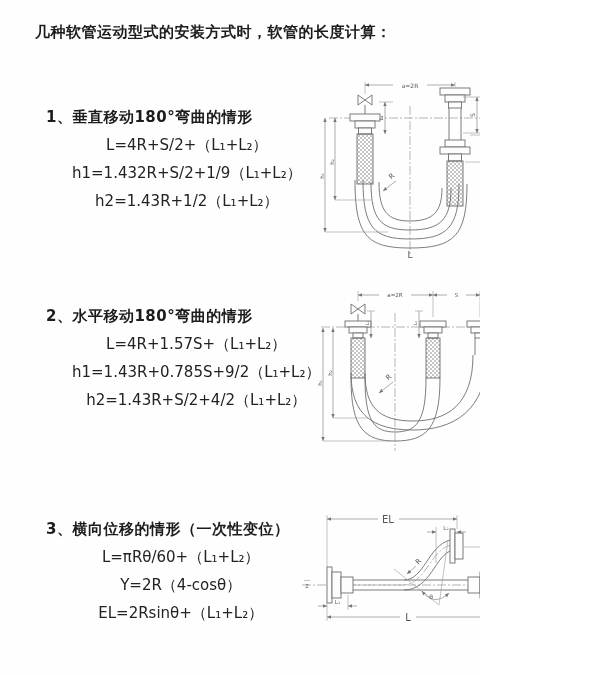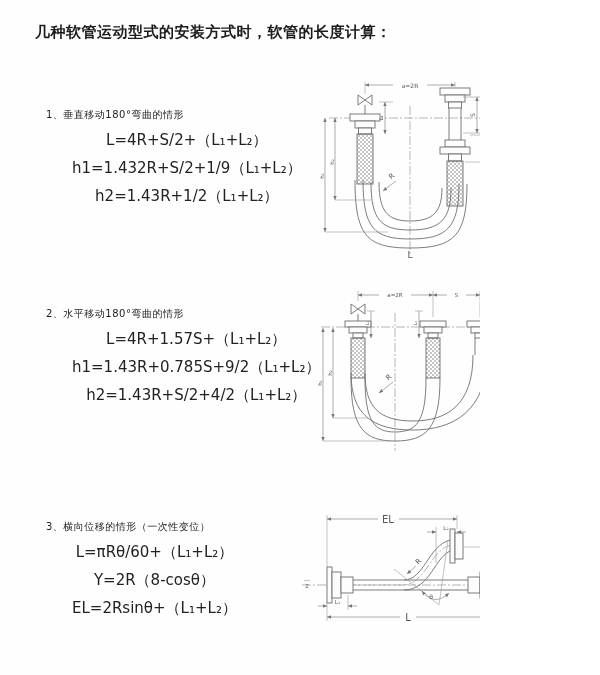--- a/index.html
+++ b/index.html
@@ -2,21 +2,21 @@
 <html><head>
 <meta charset="utf-8">
 <style>
   html,body{margin:0;padding:0;background:#ffffff;}
   .page{
     position:relative;width:480px;height:675px;background:#fefefe;
     font-family:"DejaVu Sans","Liberation Sans",sans-serif;color:#1c1c1c;overflow:hidden;
   }
   .title{position:absolute;left:35px;top:23px;font-size:15px;font-weight:bold;letter-spacing:.5px;white-space:nowrap;}
   .sec{position:absolute;left:46px;}
-  .sec-heading{font-size:10px;font-weight:normal;margin:0 0 9px 0;letter-spacing:.5px;white-space:nowrap;}
+  .sec-heading{font-size:15px;font-weight:bold;margin:0 0 9px 0;letter-spacing:.5px;white-space:nowrap;}
   .formula{font-size:15px;line-height:18px;margin:0 0 10px 26px;white-space:nowrap;color:#222;text-align:center;}
   #sec1{top:108px;} #sec2{top:307px;} #sec3{top:520px;}
   svg{position:absolute;overflow:visible;}
   #d1{left:313px;top:78px;}
   #d2{left:313px;top:283px;}
   #d3{left:296px;top:505px;}
   .ln{stroke:#6e6e6e;stroke-width:.9;fill:none;}
   .fit{stroke:#6e6e6e;stroke-width:.9;fill:#fdfdfd;}
   .dim{stroke:#8a8a8a;stroke-width:.7;fill:none;}
   .ext{stroke:#9a9a9a;stroke-width:.6;fill:none;}
@@ -40,21 +40,21 @@
   <div class="sec" id="sec2">
     <div class="sec-heading">2、水平移动180°弯曲的情形</div>
     <div class="formula">L=4R+1.57S+（L₁+L₂）</div>
     <div class="formula">h1=1.43R+0.785S+9/2（L₁+L₂）</div>
     <div class="formula">h2=1.43R+S/2+4/2（L₁+L₂）</div>
   </div>
 
   <div class="sec" id="sec3">
     <div class="sec-heading">3、横向位移的情形（一次性变位）</div>
     <div class="formula">L=πRθ/60+（L₁+L₂）</div>
-    <div class="formula">Y=2R（8-cosθ）</div>
+    <div class="formula">Y=2R（4-cosθ）</div>
     <div class="formula">EL=2Rsinθ+（L₁+L₂）</div>
   </div>
 
   <svg id="d1" width="195" height="184" viewBox="0 0 195 184">
     <defs>
       <pattern id="hp1" width="4" height="4" patternUnits="userSpaceOnUse">
         <path d="M0,4 L4,0 M0,0 L4,4" stroke="#8d8d8d" stroke-width="0.5"></path>
       </pattern>
       <marker id="ar1" viewBox="0 0 8 8" refX="7" refY="4" markerWidth="7" markerHeight="7" orient="auto-start-reverse">
         <path d="M0,1 L7,4 L0,7 z" fill="#777"></path>

